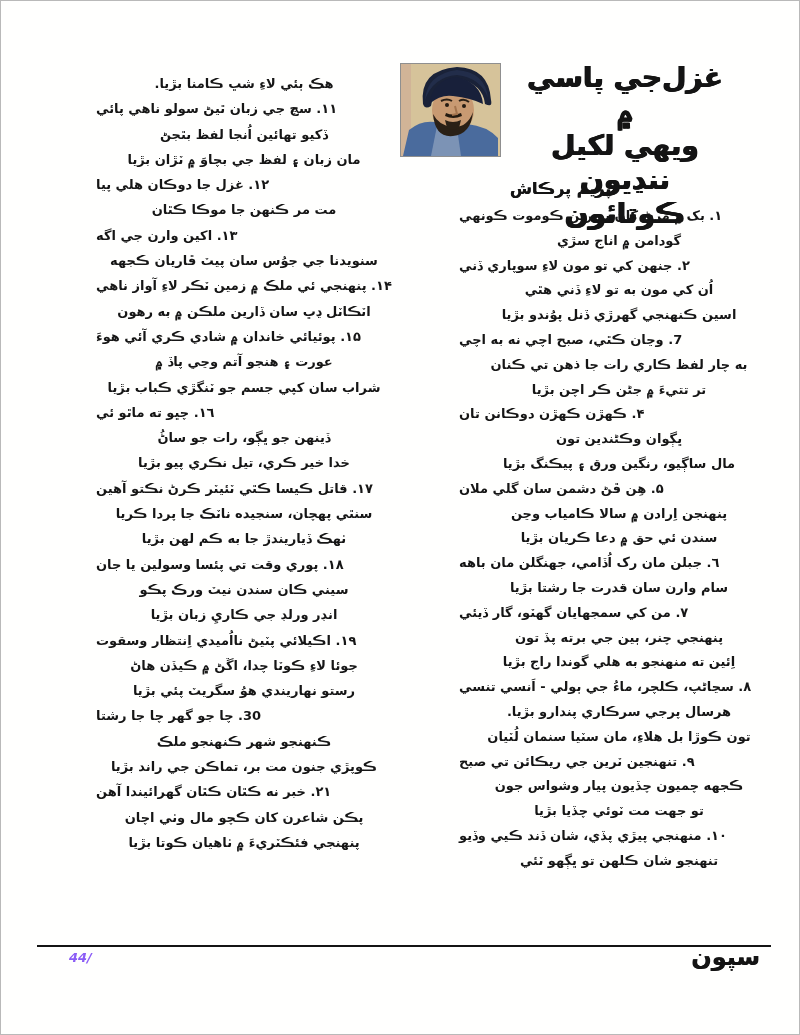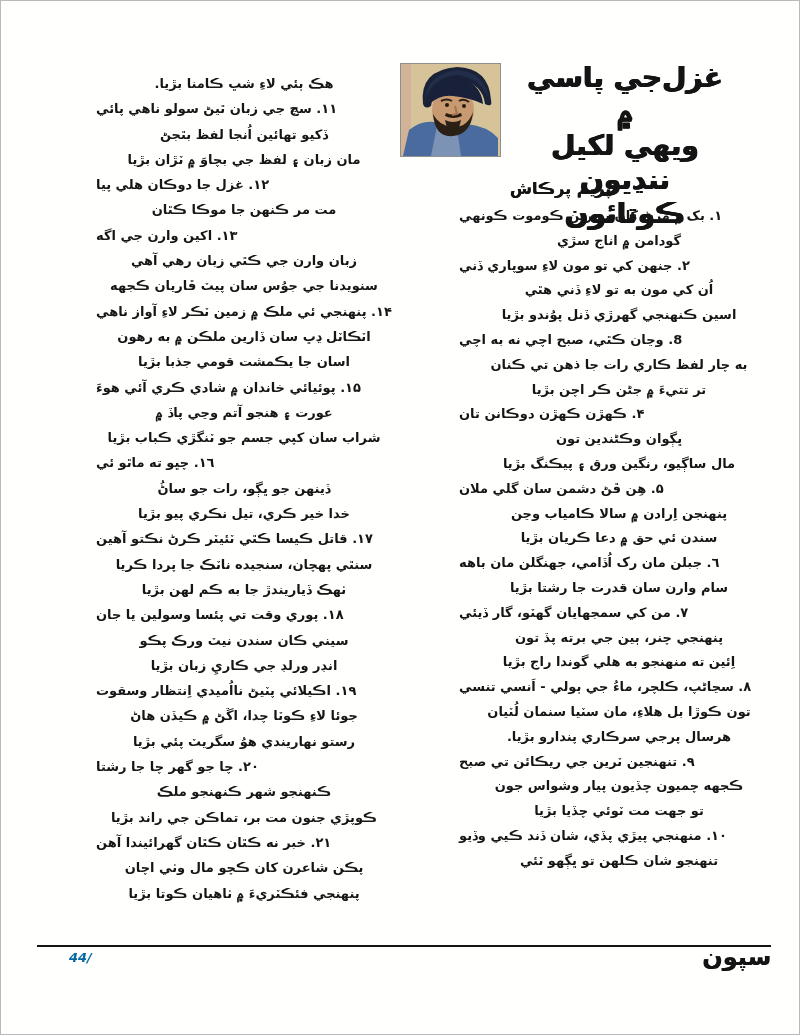--- a/index.html
+++ b/index.html
@@ -32,24 +32,24 @@
   .col{position:absolute;direction:rtl;font-weight:bold;font-size:13px;color:#161616;}
   .col-right{left:458px;top:203px;width:320px;}
   .col-right .vline{line-height:24.8px;}
   .col-left{left:95px;top:70px;width:296px;}
   .col-left .vline{line-height:25.3px;}
   .vline{white-space:nowrap;}
   .vline.first{text-align:left;}
   .vline.cont{text-align:center;}
   
   .footer-rule{position:absolute;left:36px;top:944px;width:734px;height:2px;background:#141414;}
-  .page-number{position:absolute;left:68px;top:949px;font-size:13px;font-weight:bold;font-style:italic;color:#0369a1;text-align:right;}
+  .page-number{position:absolute;left:68px;top:949px;font-size:13px;font-weight:bold;font-style:italic;color:#8b5cf6;text-align:right;}
   .magazine-name{
     position:absolute;left:690px;top:942px;width:80px;
-    direction:rtl;text-align:right;font-weight:bold;font-size:24px;
+    direction:rtl;text-align:left;font-weight:bold;font-size:24px;
     text-shadow:0.5px 0 0 #141414;
   }
 </style>
 </head>
 <body>
 
 <div class="page">
 
   <div class="photo">
     <svg width="99" height="92" viewBox="0 0 99 92" xmlns="http://www.w3.org/2000/svg">
@@ -85,72 +85,70 @@
     <div>ننڍيون ڪوتائون</div>
   </div>
   <div class="author">پريم پرڪاش</div>
 
   <div class="col col-right" id="col-right">
       <div class="vline first">١. بک ۾ مرڻ کان بدترين ڪوموت ڪونهي</div>
       <div class="vline cont">گودامن ۾ اناج سڙي</div>
       <div class="vline first">٢. جنهن کي تو مون لاءِ سوپاري ڏني</div>
       <div class="vline cont">اُن کي مون به تو لاءِ ڏني هٿي</div>
       <div class="vline cont">اسين ڪنهنجي گهرڙي ڏنل پوُندو بڙيا</div>
-      <div class="vline first">8. وڃان ڪٿي، صبح اچي نه به اچي</div>
+      <div class="vline first">7. وڃان ڪٿي، صبح اچي نه به اچي</div>
       <div class="vline cont">به چار لفظ ڪاري رات جا ذهن تي ڪنان</div>
       <div class="vline cont">تر تتيءَ ۾ جڻن ڪر اچن بڙيا</div>
       <div class="vline first">۴. ڪهڙن ڪهڙن دوڪانن تان</div>
       <div class="vline cont">ڀڳوان وڪڻندين تون</div>
       <div class="vline cont">مال ساڳيو، رنگين ورق ۽ پيڪنگ بڙيا</div>
       <div class="vline first">۵. هِن ڦڻ دشمن سان گلي ملان</div>
       <div class="vline cont">پنهنجن اِرادن ۾ سالا ڪامياب وڃن</div>
       <div class="vline cont">سندن ئي حق ۾ دعا ڪريان بڙيا</div>
       <div class="vline first">٦. جبلن مان رک اُڏامي، جهنگلن مان باهه</div>
       <div class="vline cont">سام وارن سان قدرت جا رشتا بڙيا</div>
       <div class="vline first">٧. من کي سمجهايان گهٽو، گار ڏيئي</div>
       <div class="vline cont">پنهنجي چنر، ٻين جي برته پڏ تون</div>
       <div class="vline cont">اِئين ته منهنجو به هلي گوندا راج بڙيا</div>
       <div class="vline first">٨. سڃاڻپ، ڪلچر، ماءُ جي ٻولي - اَنسي تنسي</div>
+      <div class="vline cont">هرسال پرجي سرڪاري پندارو بڙيا.</div>
       <div class="vline cont">تون ڪوڙا بل هلاءِ، مان سٽيا سنمان لُٽيان</div>
-      <div class="vline cont">هرسال پرجي سرڪاري پندارو بڙيا.</div>
       <div class="vline first">٩. تنهنجين ٽرين جي ريڪائن تي صبح</div>
       <div class="vline cont">ڪجهه چميون چڏيون پيار وشواس جون</div>
       <div class="vline cont">تو جهت مت ٽوئي چڏيا بڙيا</div>
       <div class="vline first">١٠. منهنجي پيڙي پڏي، شان ڏند ڪيي وڏيو</div>
       <div class="vline cont">تنهنجو شان ڪلهن تو ڀڳهو ٽئي</div>
     </div>
   <div class="col col-left" id="col-left">
       <div class="vline cont">هڪ ٻئي لاءِ شڀ ڪامنا بڙيا.</div>
       <div class="vline first">١١. سچ جي زبان ٿيڻ سولو ناهي پائي</div>
       <div class="vline cont">ڏکيو تهائين اُنجا لفظ بٿجڻ</div>
       <div class="vline cont">مان زبان ۽ لفظ جي بچاوَ ۾ ٽڙان بڙيا</div>
       <div class="vline first">١٢. غزل جا دوڪان هلي پيا</div>
       <div class="vline cont">مت مر ڪنهن جا موڪا ڪٿان</div>
       <div class="vline first">١٣. اکين وارن جي اگه</div>
-      <div class="vline cont">زبان وارن جي ڪٿي زبان رهي آهي</div>
       <div class="vline cont">سنويدنا جي جوُس سان پيٽ ڦاريان ڪجهه</div>
       <div class="vline first">١۴. پنهنجي ئي ملڪ ۾ زمين ٽڪر لاءِ آواز ناهي</div>
       <div class="vline cont">اٽڪاٽل ڍڀ سان ڏارين ملڪن ۾ به رهون</div>
-      <div class="vline cont">اسان جا يڪمشت قومي جذبا بڙيا</div>
       <div class="vline first">١۵. پوئيائي خاندان ۾ شادي ڪري آئي هوءَ</div>
       <div class="vline cont">عورت ۽ هنجو آتم وڃي پاڏ ۾</div>
       <div class="vline cont">شراب سان کپي جسم جو ٽنگڙي ڪباب بڙيا</div>
       <div class="vline first">١٦. چڀو ته ماٿو ئي</div>
       <div class="vline cont">ڏينهن جو ڀڳو، رات جو ساڻُ</div>
       <div class="vline cont">خدا خير ڪري، تيل نڪري پيو بڙيا</div>
       <div class="vline first">١٧. قاتل ڪيسا ڪٿي ٽئيٽر ڪرڻ نڪتو آهين</div>
       <div class="vline cont">سنٿي پهچان، سنجيده ناٽڪ جا پردا ڪريا</div>
       <div class="vline cont">ٺهڪ ڏياريندڙ جا به ڪم لهن بڙيا</div>
       <div class="vline first">١٨. پوري وقت تي پئسا وسولين يا جان</div>
       <div class="vline cont">سيني ڪان سندن نيٽ ورڪ پڪو</div>
       <div class="vline cont">انڊر ورلڊ جي ڪاريِ زبان بڙيا</div>
       <div class="vline first">١٩. اڪيلائي پٽيڻ نااُميدي اِنتظار وسقوت</div>
       <div class="vline cont">جوئا لاءِ ڪوٽا چدا، اڱڻ ۾ ڪيڏن هاڻ</div>
       <div class="vline cont">رستو نهاريندي هوُ سگريٽ پئي بڙيا</div>
-      <div class="vline first">٢٠. چا جو گهر چا جا رشتا</div>
+      <div class="vline first">30. چا جو گهر چا جا رشتا</div>
       <div class="vline cont">ڪنهنجو شهر ڪنهنجو ملڪ</div>
       <div class="vline cont">ڪوپڙي جنون مت بر، تماڪن جي راند بڙيا</div>
       <div class="vline first">٢١. خبر نه ڪٿان ڪٿان گهرائيندا آهن</div>
       <div class="vline cont">پڪن شاعرن کان ڪچو مال وٺي اچان</div>
       <div class="vline cont">پنهنجي فئڪٽريءَ ۾ ٺاهيان ڪوتا بڙيا</div>
     </div>
 
   <div class="footer-rule"></div>
   <div class="page-number">44/</div>
   <div class="magazine-name">سپون</div>

